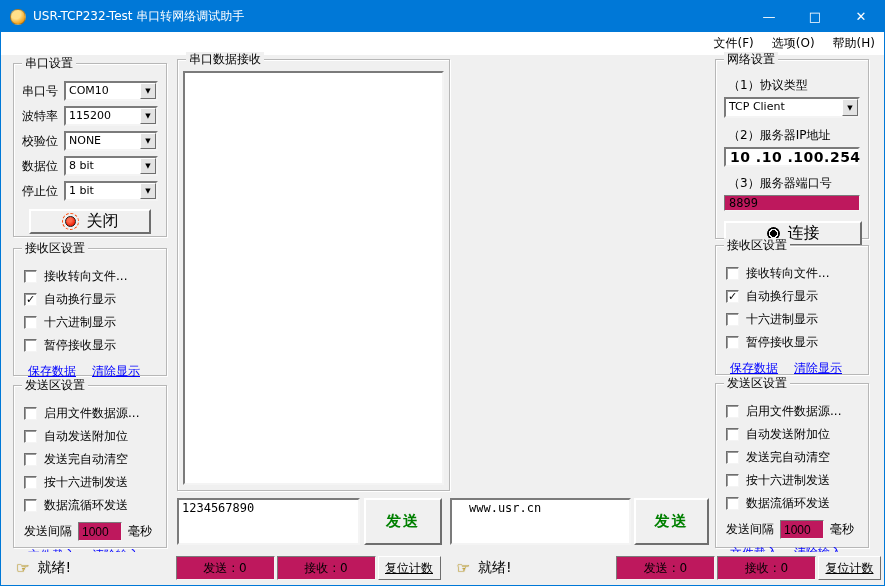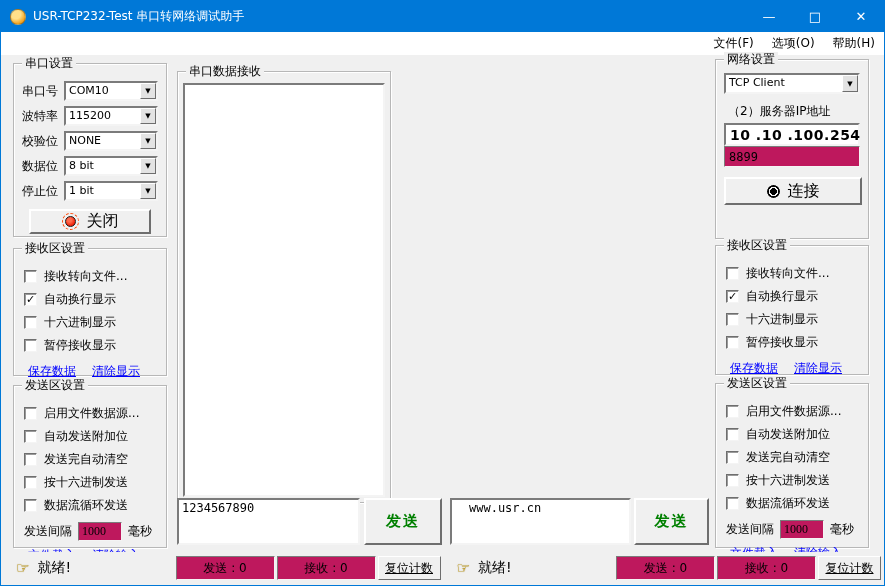--- a/index.html
+++ b/index.html
@@ -65,21 +65,21 @@
   .checkbox { width:13px; height:13px; background:#fff; flex:0 0 auto; position:relative;
               border:1px solid; border-color:#6e6e6e #f4f4f4 #f4f4f4 #6e6e6e;
               box-shadow:inset 1px 1px 0 #9a9a9a; display:flex; align-items:center; justify-content:center; }
   .checkbox .checkmark { display:none; font-size:11px; font-weight:bold; line-height:1; margin-top:-1px; }
   .checkbox.checked .checkmark { display:block; }
   .chk-label { font-size:12px; white-space:nowrap; }
   .links-row { display:flex; gap:16px; margin-top:9px; padding-left:4px; }
   .link { color:#0000ff; text-decoration:underline; font-size:12px; white-space:nowrap; cursor:pointer; }
   .interval-row { display:flex; align-items:center; gap:6px; margin-top:8px; }
   .interval-input { width:44px; height:19px; font-size:12px; padding:1px 3px;
-                    font-family:Liberation Serif, serif; }
+                    font-family:Liberation Sans, sans-serif; }
 
   
   .recv-area { position:absolute; inset:11px 5px 5px 5px; resize:none; outline:none;
                font-family:"DejaVu Sans Mono","Liberation Mono",monospace; font-size:12px; padding:2px 3px; }
   .send-input { position:absolute; resize:none; outline:none; padding:1px 3px;
                 font-family:"DejaVu Sans Mono","Liberation Mono",monospace; font-size:12px; }
   .send-btn { position:absolute; color:#008000; font-weight:bold; font-size:15px;
               letter-spacing:2px; }
 
   
@@ -229,39 +229,41 @@
           <input class="interval-input sunken1" value="1000" style="">
           <span>毫秒</span>
         </div>
         <div class="links-row" style="margin-top:6px;">
           <span class="link">文件载入</span>
           <span class="link">清除输入</span>
         </div>
       </div>
     </div>
 
-    <div class="group" style="left:176px; top:16px; width:214px; height:432px;">
+    <div class="group" style="left:176px; top:4px; width:273px; height:432px;">
       <span class="group-title">串口数据接收</span>
       <textarea class="recv-area sunken" spellcheck="false" style=""></textarea>
     </div>
     <textarea class="send-input sunken" style="left: 176px; top: 443px; width: 183px; height: 47px;" spellcheck="false">1234567890</textarea>
     <div class="btn raised send-btn" style="left:363px; top:443px; width:78px; height:47px;">发送</div>
 
     <textarea class="send-input sunken" style="left: 449px; top: 443px; width: 181px; height: 47px; padding-left: 17px;" spellcheck="false">www.usr.cn</textarea>
     <div class="btn raised send-btn" style="left:633px; top:443px; width:75px; height:47px;">发送</div>
 
     <div class="group" style="left:714px; top:4px; width:154px; height:180px;">
       <span class="group-title">网络设置</span>
       <div class="net-body">
+        <div class="net-label">（1）协议类型</div>
         <div class="combo" style="flex:0 0 auto; height:21px;">
           <span class="combo-value">TCP Client</span>
           <span class="combo-arrow">▼</span>
         </div>
         <div class="net-label" style="margin-top:9px;">（2）服务器IP地址</div>
         <div class="ip-field sunken">10 .10 .100.254</div>
+        <div class="net-label" style="margin-top:8px;">（3）服务器端口号</div>
         <div class="port-field sunken1">8899</div>
         <div class="btn raised connect-btn">
           <span class="led-black"></span>
           <span>连接</span>
         </div>
       </div>
     </div>
 
     <div class="group" style="left:714px; top:190px; width:154px; height:130px;">
       <span class="group-title">接收区设置</span>

